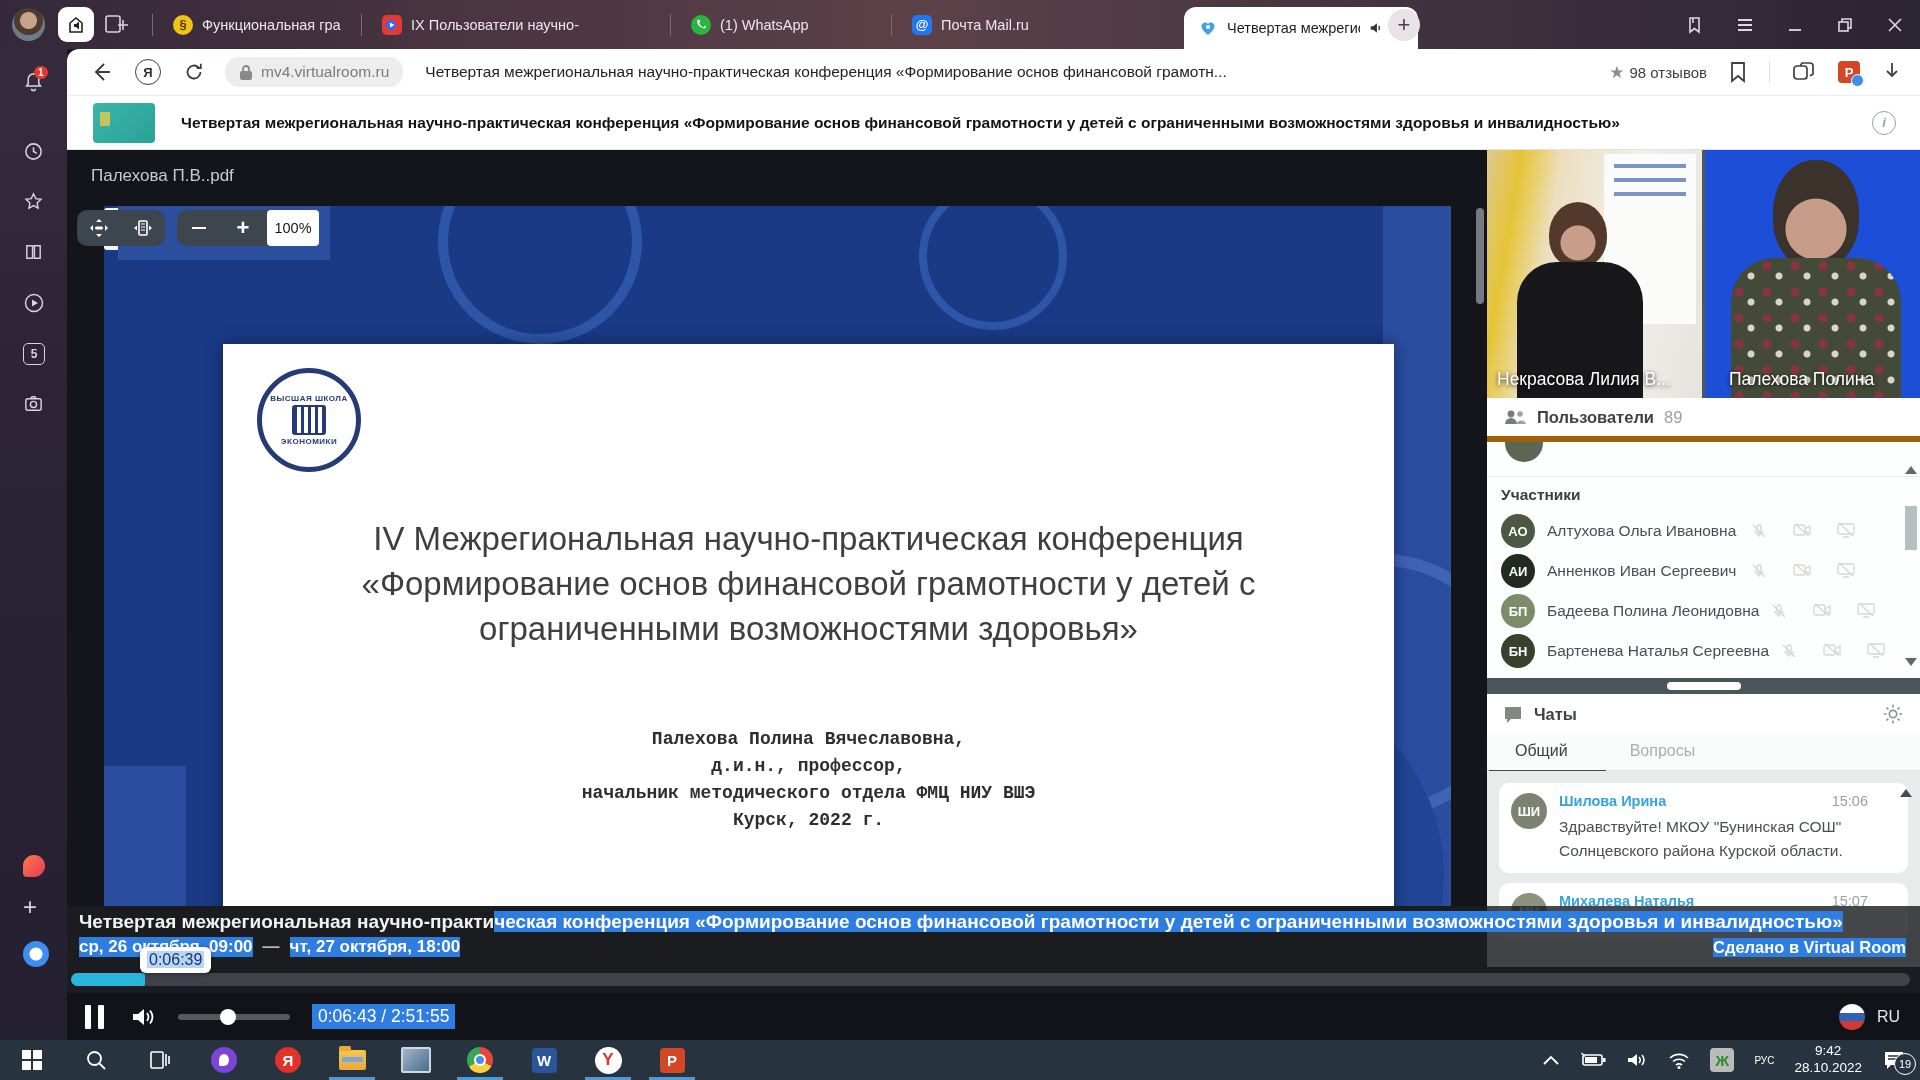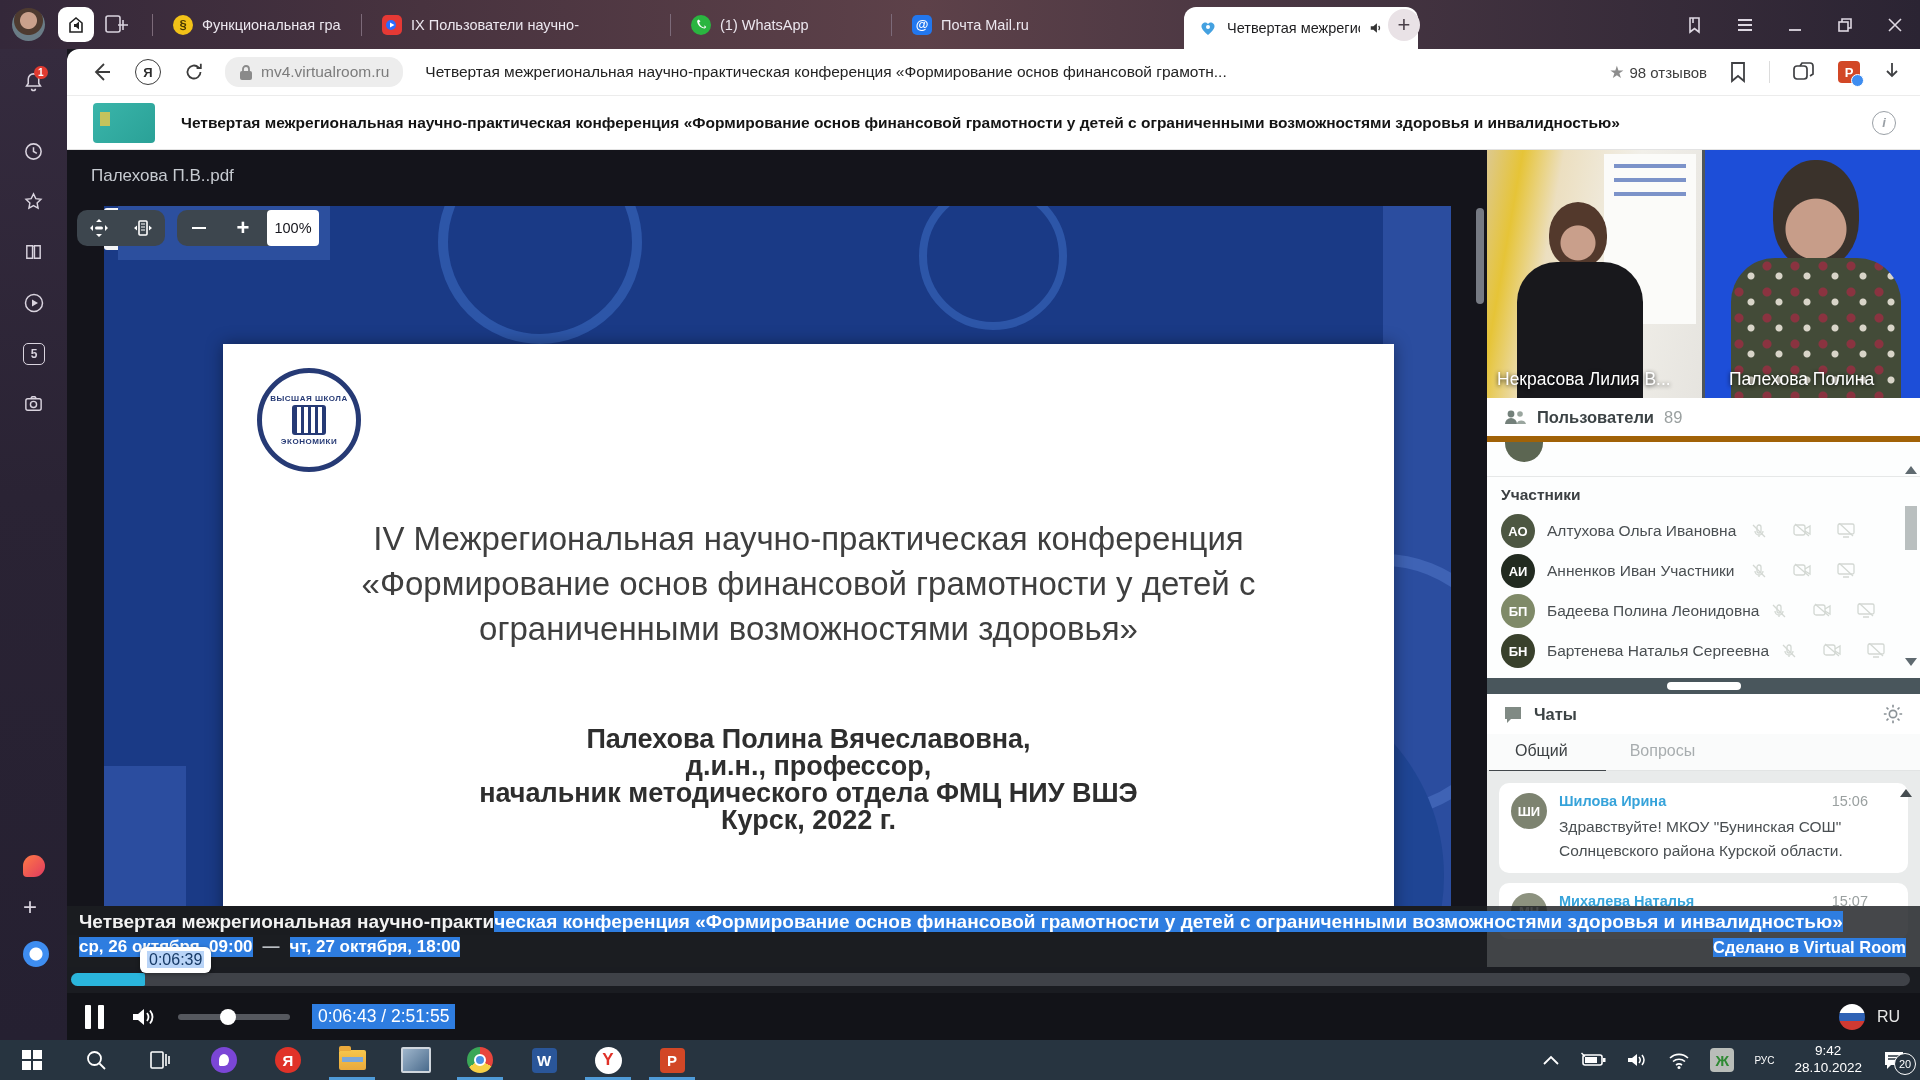--- a/index.html
+++ b/index.html
@@ -84,22 +84,22 @@
   .d7{position:absolute;left:940px;bottom:-170px;width:400px;height:400px;background:#1f4594;border-radius:50%;}
   .d8{position:absolute;left:0;top:2px;width:38px;height:42px;background:#f4f5f7;border-radius:3px;}
   .slide{position:absolute;left:119px;top:138px;width:1171px;height:584px;background:#fff;
     box-shadow:0 0 16px rgba(0,0,0,.4);}
   .hse{position:absolute;left:34px;top:24px;width:104px;height:104px;border-radius:50%;border:5px solid #263a75;
     background:#fff;display:flex;flex-direction:column;align-items:center;justify-content:center;gap:2px;box-sizing:border-box;}
   .hse .t{font-size:8px;letter-spacing:.5px;color:#263a75;font-weight:bold;white-space:nowrap;}
   .crest{width:30px;height:26px;border:2.5px solid #263a75;border-radius:3px;
     background:repeating-linear-gradient(90deg,#263a75 0 3px,#fff 3px 7px);}
   .stitle{position:absolute;left:0;top:172px;width:100%;text-align:center;color:#3f3f3f;font-size:33px;line-height:45px;}
-  .sauthor{position:absolute;left:0;top:382px;width:100%;text-align:center;color:#2e2e2e;font-size:27px;
-    line-height:27px;font-weight:bold;}
+  .sauthor{position:absolute;left:0;top:382px;width:100%;text-align:center;color:#2e2e2e;font-size:18px;
+    line-height:27px;font-weight:bold;font-family:Liberation Mono, monospace;}
   .pdf-toolbar{position:absolute;left:10px;top:60px;display:flex;gap:12px;z-index:6;}
   .ptgroup{display:flex;background:#3d464e;border-radius:10px;align-items:center;}
   .ptbtn{width:44px;height:36px;display:flex;align-items:center;justify-content:center;color:#fff;}
   .ptbtn.minus::after{content:"";width:14px;height:2.5px;background:#fff;}
   .ptbtn.plus{font-size:22px;font-weight:bold;}
   .zoomlabel{background:#fff;color:#16161d;font-size:14.5px;height:36px;border-radius:4px;display:flex;
     align-items:center;justify-content:center;width:52px;margin-left:2px;}
   .pdfscroll{position:absolute;right:3px;top:58px;width:8px;height:96px;background:#767a83;border-radius:4px;}
 
   
@@ -510,21 +510,21 @@
             <svg width="18" height="15" viewBox="0 0 18 15">
                 <rect x="1" y="1" width="16" height="10" rx="1.5" fill="none" stroke="#d3d8d3" stroke-width="1.3"></rect>
                 <path d="M6 14 h6 M2 0 L16 13" stroke="#d3d8d3" stroke-width="1.3"></path>
               </svg>
           </div>
         </div>
         <div class="urow" style="top:110px">
           <div class="uav" style="background:#222b20">
               <span>АИ</span>
             </div>
-          <span class="uname">Анненков Иван Участники</span>
+          <span class="uname">Анненков Иван Сергеевич</span>
           <div class="uicons">
             <svg width="16" height="16" viewBox="0 0 16 16">
                 <rect x="6" y="2" width="4" height="8" rx="2" fill="none" stroke="#d3d8d3" stroke-width="1.3"></rect>
                 <path d="M4 8 a4 4 0 0 0 8 0 M8 12 v2 M2 2 L14 14" stroke="#d3d8d3" stroke-width="1.3" fill="none"></path>
               </svg>
             <svg width="18" height="14" viewBox="0 0 18 14">
                 <rect x="1" y="2" width="11" height="10" rx="2" fill="none" stroke="#d3d8d3" stroke-width="1.3"></rect>
                 <path d="M12 6 l5-3 v8 l-5-3 M2 1 L16 13" stroke="#d3d8d3" stroke-width="1.3" fill="none"></path>
               </svg>
             <svg width="18" height="15" viewBox="0 0 18 15">
@@ -748,17 +748,17 @@
       <span class="rustext">РУС</span>
       <div class="clockblk">
         <div>9:42</div>
         <div>28.10.2022</div>
       </div>
       <div class="notif">
         <svg width="24" height="22" viewBox="0 0 24 22">
             <path d="M3 3 h18 v13 h-12 l-4 4 v-4 h-2Z" fill="#fff"></path>
             <path d="M6 7 h12 M6 10 h12" stroke="#273440" stroke-width="1.4"></path>
           </svg>
-        <span class="ncount">20</span>
+        <span class="ncount">19</span>
       </div>
     </div>
   </div>
 </div>
 
 </body></html>

